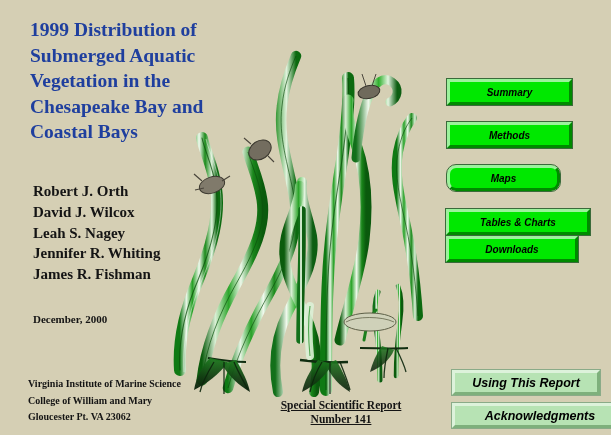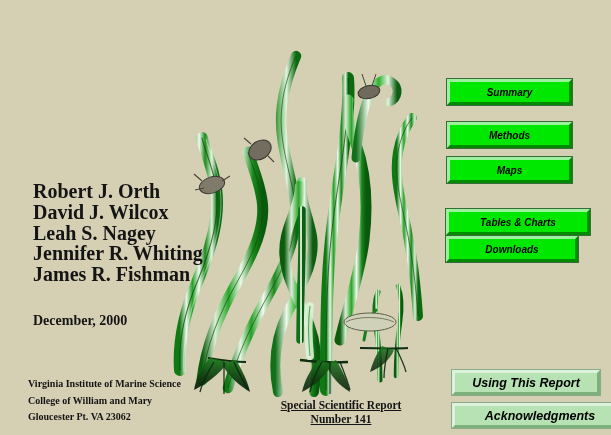--- a/index.html
+++ b/index.html
@@ -31,33 +31,33 @@
   }
 
   
   #authors {
     position: absolute;
     left: 33px;
     top: 181px;
     color: #141414;
     font-family: "Liberation Serif", serif;
     font-weight: bold;
-    font-size: 20px;
+    font-size: 15px;
     line-height: 20.8px;
   }
 
   
   #date-line {
     position: absolute;
     left: 33px;
     top: 313px;
     color: #141414;
     font-family: "Liberation Serif", serif;
     font-weight: bold;
-    font-size: 14px;
+    font-size: 11px;
   }
 
   
   #institution {
     position: absolute;
     left: 28px;
     top: 376px;
     color: #141414;
     font-family: "Liberation Serif", serif;
     font-weight: bold;
@@ -229,20 +229,27 @@
         <path d="M216 46 L 212 34 M222 46 L 226 34" stroke="#4a463c" stroke-width="1" fill="none"></path>
       </g>
 
       <g>
         <ellipse cx="220" cy="282" rx="26" ry="9" fill="#cfd1b9" stroke="#5d6048" stroke-width="1"></ellipse>
         <path d="M196 282 C 206 276, 232 276, 244 282" fill="none" stroke="#6e7156" stroke-width="0.9"></path>
       </g>
     </svg>
   </div>
 
+  <div id="title">
+    <div>1999 Distribution of</div>
+    <div>Submerged Aquatic</div>
+    <div>Vegetation in the</div>
+    <div>Chesapeake Bay and</div>
+    <div>Coastal Bays</div>
+  </div>
 
   <div id="authors">
     <div>Robert J. Orth</div>
     <div>David J. Wilcox</div>
     <div>Leah S. Nagey</div>
     <div>Jennifer R. Whiting</div>
     <div>James R. Fishman</div>
   </div>
 
   <div id="date-line">December, 2000</div>
@@ -255,21 +262,21 @@
 
   <div id="report">
     <div>Special Scientific Report</div>
     <div>Number 141</div>
   </div>
 
   <div class="btn btn-main" style="left:447px; top:79px; width:125px; height:26px;">Summary</div>
 
   <div class="btn btn-main" style="left:447px; top:122px; width:125px; height:26px;">Methods</div>
 
-  <div class="btn btn-main" style="left:447px; top:157px; width:125px; height:26px;">Maps</div>
+  <div class="btn btn-main" style="left:447px; top:165px; width:113px; height:26px;border-radius:9px;">Maps</div>
 
   <div class="btn btn-main" style="left:446px; top:209px; width:144px; height:26px;">Tables &amp; Charts</div>
 
   <div class="btn btn-main" style="left:446px; top:236px; width:132px; height:26px;">Downloads</div>
 
   <div class="btn btn-sec" style="left:452px; top:370px; width:148px; height:25px;">Using This Report</div>
 
   <div class="btn btn-sec" style="left:452px; top:403px; width:176px; height:25px;">Acknowledgments</div>
 
 </div>

